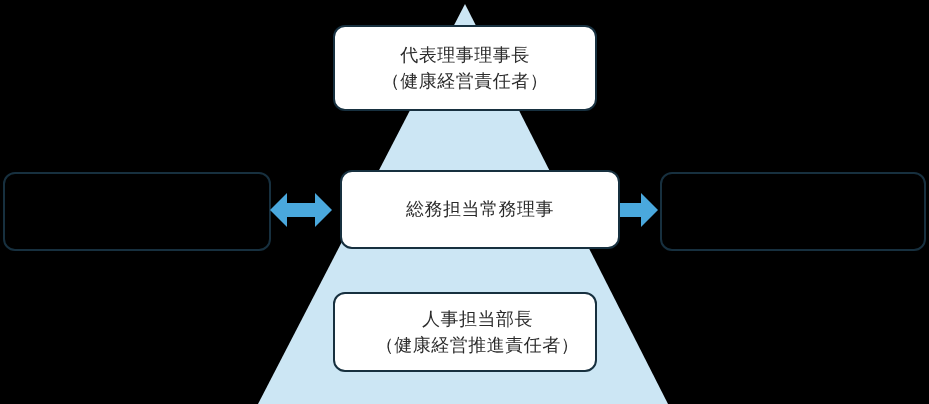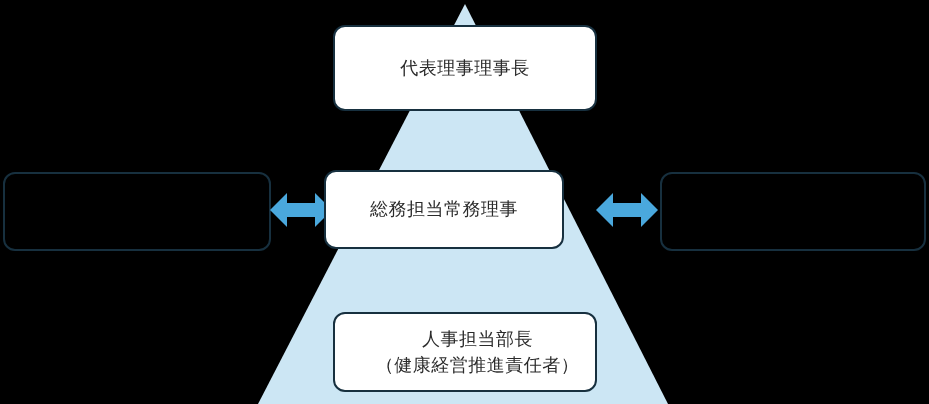--- a/index.html
+++ b/index.html
@@ -53,22 +53,22 @@
   .side-box {
     position: absolute;
     box-sizing: border-box;
     background: transparent;
     border: 2px solid #17303f;
     border-radius: 12px;
   }
 
   
   #box-top    { left: 333px; top: 25px;  width: 264px; height: 86px; }
-  #box-middle { left: 324px; top: 170px; width: 240px; height: 79px; justify-content: center; }
-  #box-bottom { left: 333px; top: 312px; width: 264px; height: 80px; padding-left: 25px; }
+  #box-middle { left: 340px; top: 170px; width: 280px; height: 79px; justify-content: center; }
+  #box-bottom { left: 333px; top: 292px; width: 264px; height: 80px; padding-left: 25px; }
   #box-left   { left: 3px;   top: 172px; width: 268px; height: 79px; }
   #box-right  { left: 660px; top: 172px; width: 266px; height: 79px; }
 
   
   .arrow {
     position: absolute;
     width: 62px;
     height: 48px;
   }
   #arrow-left  { left: 270px; top: 186px; }
@@ -94,20 +94,21 @@
   <svg class="arrow" id="arrow-left" viewBox="0 0 62 48">
     <polygon points="0,24 17,7 17,17 45,17 45,7 62,24 45,41 45,31 17,31 17,41" fill="#4aa8dd"></polygon>
   </svg>
 
   <svg class="arrow" id="arrow-right" viewBox="0 0 62 48">
     <polygon points="0,24 17,7 17,17 45,17 45,7 62,24 45,41 45,31 17,31 17,41" fill="#4aa8dd"></polygon>
   </svg>
 
   <div class="role-box" id="box-top">
     <span class="role-line">代表理事理事長</span>
+    <span class="role-line">（健康経営責任者）</span>
   </div>
 
   <div class="role-box" id="box-middle">
     <span class="role-line">総務担当常務理事</span>
   </div>
 
   <div class="role-box" id="box-bottom">
     <span class="role-line">人事担当部長</span>
     <span class="role-line">（健康経営推進責任者）</span>
   </div>

